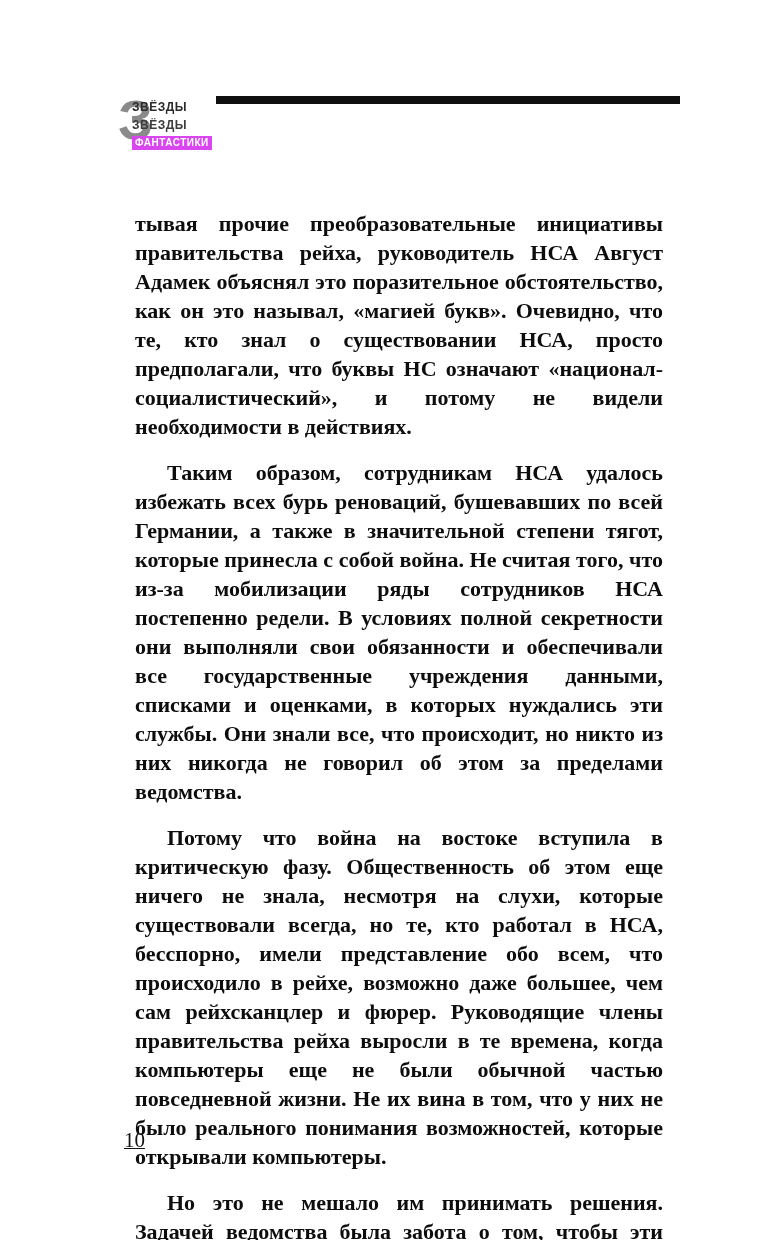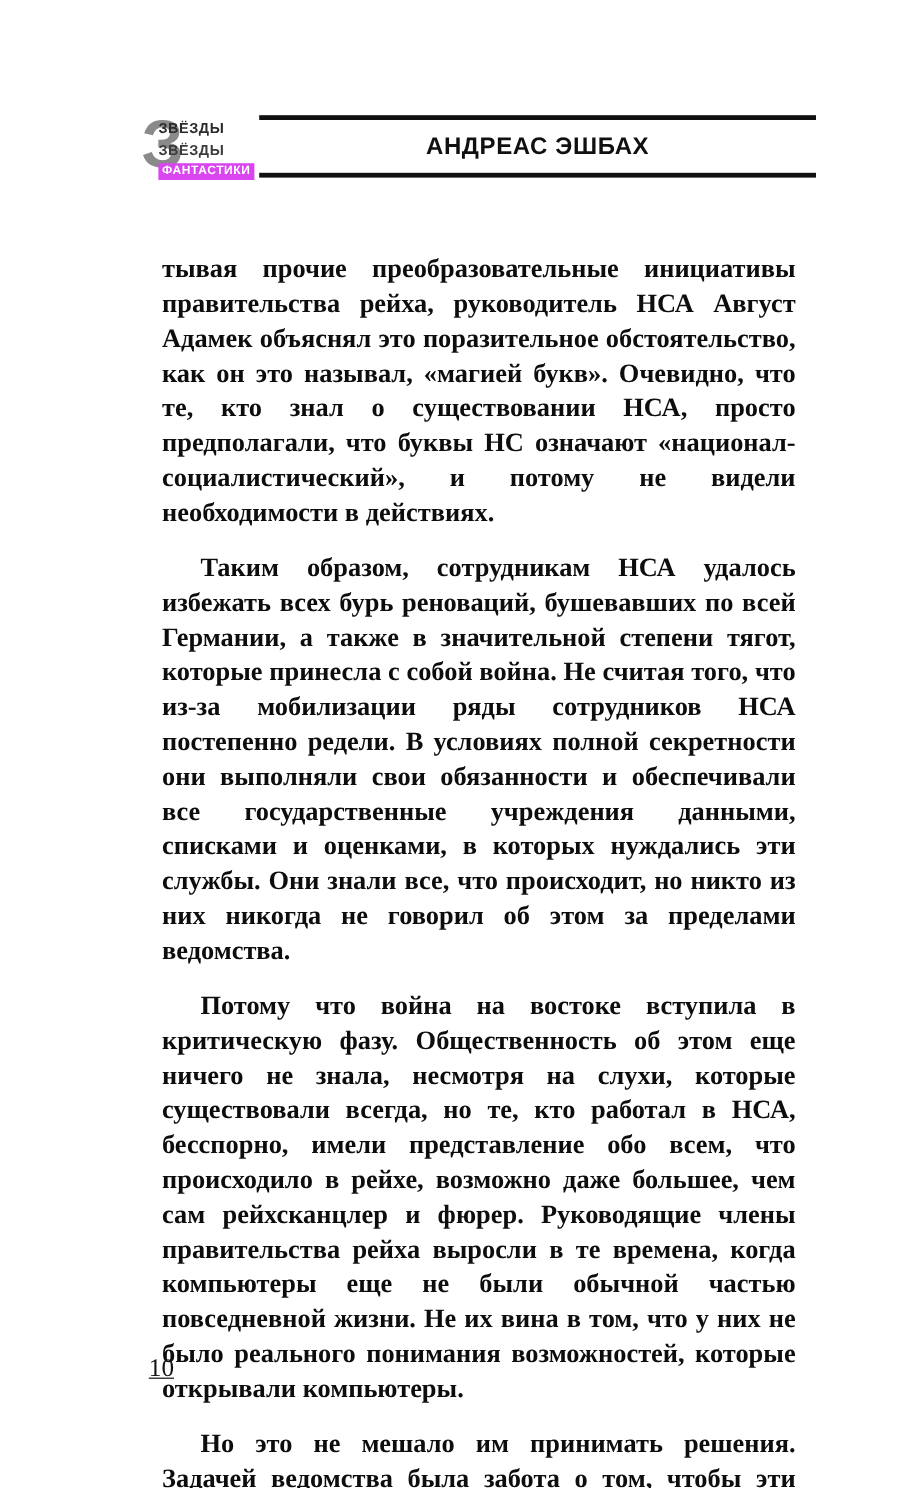--- a/index.html
+++ b/index.html
@@ -125,21 +125,20 @@
     <div class="series-logo">
       <span class="logo-numeral">З</span>
       <div class="logo-lines">
         <span class="logo-line-1">ЗВЁЗДЫ</span>
         <span class="logo-line-2">ЗВЁЗДЫ</span>
         <span class="logo-line-3">ФАНТАСТИКИ</span>
       </div>
     </div>
     <div class="header-rules">
       <div class="rule"></div>
-      <div class="author-name">АНДРЕАС ЭШБАХ</div>
       <div class="rule"></div>
     </div>
   </header>
 
   <main class="body-text">
       <p class="no-indent">тывая прочие преобразовательные инициативы правительства рейха, руководитель НСА Август Адамек объяснял это поразительное обстоятельство, как он это называл, «магией букв». Очевидно, что те, кто знал о существовании НСА, просто предполагали, что буквы НС означают «национал-социалистический», и потому не видели необходимости в действиях.</p>
       <p>Таким образом, сотрудникам НСА удалось избежать всех бурь реноваций, бушевавших по всей Германии, а также в значительной степени тягот, которые принесла с собой война. Не считая того, что из-за мобилизации ряды сотрудников НСА постепенно редели. В условиях полной секретности они выполняли свои обязанности и обеспечивали все государственные учреждения данными, списками и оценками, в которых нуждались эти службы. Они знали все, что происходит, но никто из них никогда не говорил об этом за пределами ведомства.</p>
       <p>Потому что война на востоке вступила в критическую фазу. Общественность об этом еще ничего не знала, несмотря на слухи, которые существовали всегда, но те, кто работал в НСА, бесспорно, имели представление обо всем, что происходило в рейхе, возможно даже большее, чем сам рейхсканцлер и фюрер. Руководящие члены правительства рейха выросли в те времена, когда компьютеры еще не были обычной частью повседневной жизни. Не их вина в том, что у них не было реального понимания возможностей, которые открывали компьютеры.</p>
       <p>Но это не мешало им принимать решения. Задачей ведомства была забота о том, чтобы эти решения оказались правильными.</p>
     </main>

